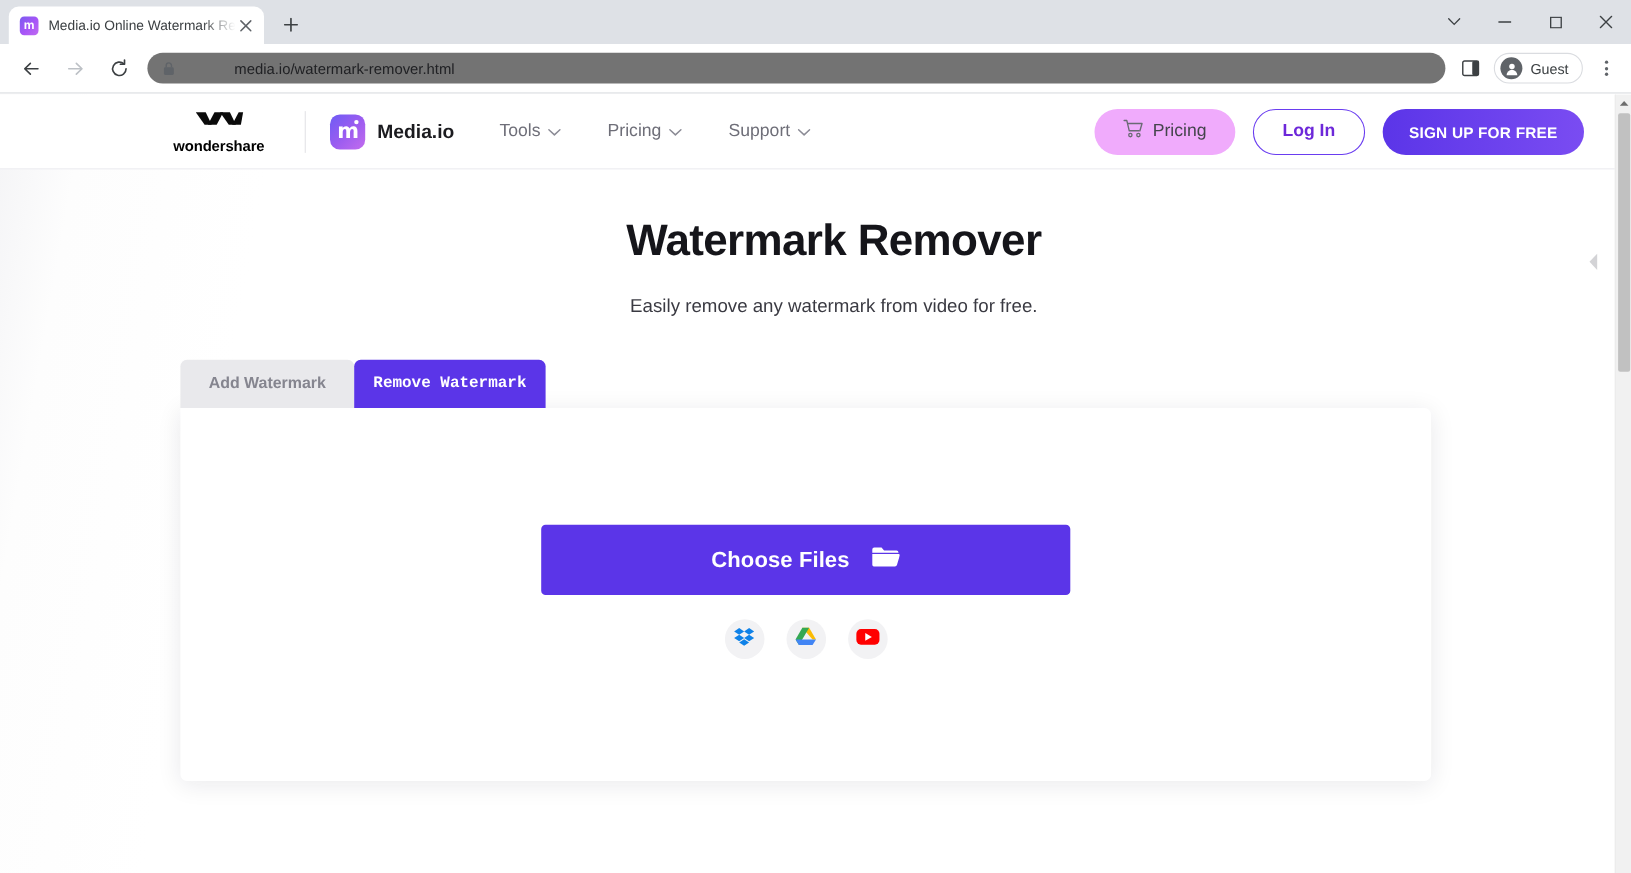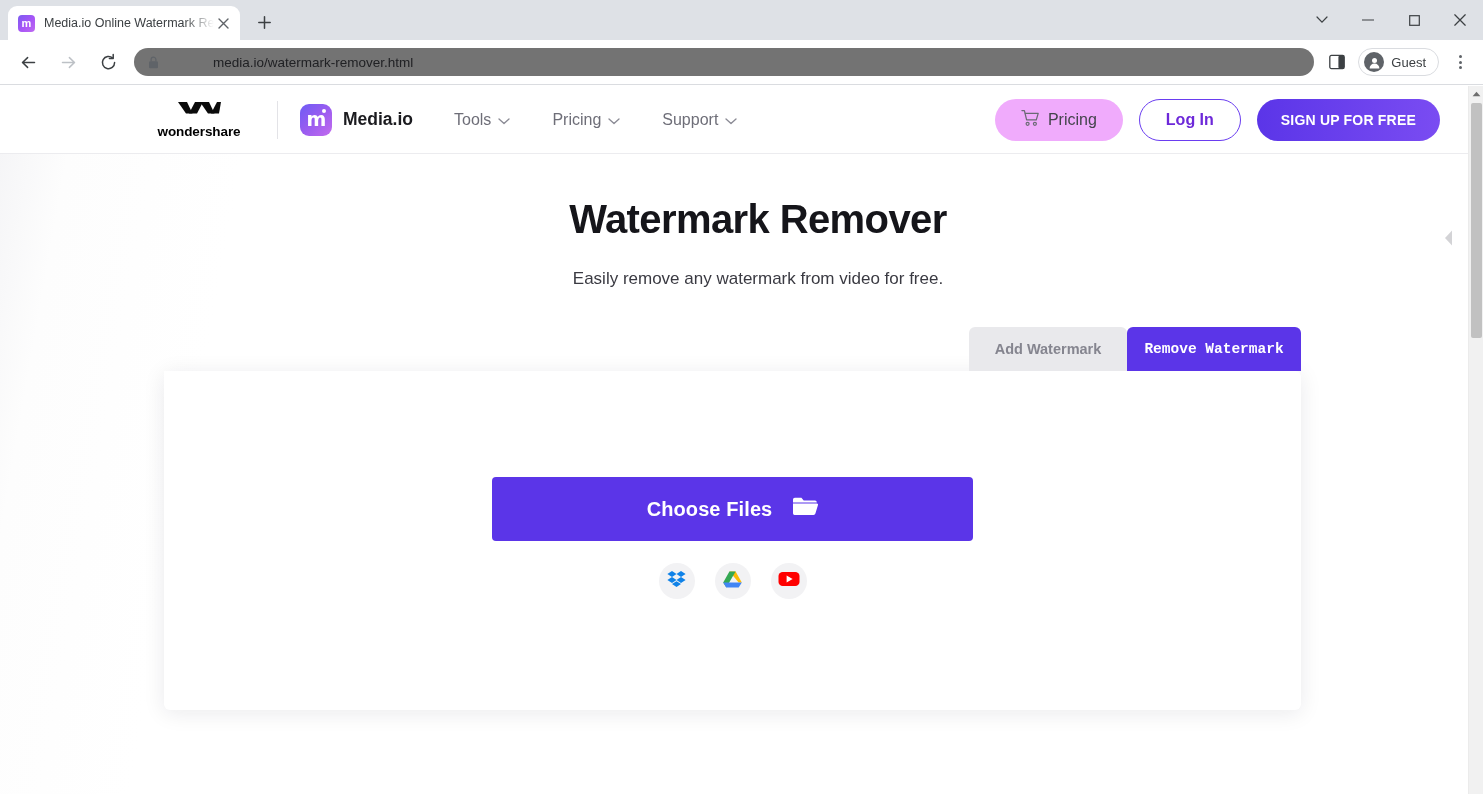--- a/index.html
+++ b/index.html
@@ -166,21 +166,21 @@
   .hero h1 {
     font-size: 40px; font-weight: 700; color: #15151a;
     letter-spacing: -0.6px; line-height: 1.15;
   }
   .hero p {
     font-size: 17px; color: #3a3a42; line-height: 1.62; margin-top: 23px;
   }
 
   
   .toolwrap { margin: 34px 0 0 164px; width: 1137px; }
-  .tabs { display: flex; justify-content: flex-end; }
+  .tabs { display: flex; }
   .tabbtn {
     width: 158px; height: 44px;
     display: flex; align-items: center; justify-content: center;
     font-size: 14.5px; font-weight: 700;
     border-radius: 6px 6px 0 0;
   }
   .tabbtn.inactive { background: #e9e9ec; color: #85858f; }
   .tabbtn.active { background: #5b35e8; color: #fff; width: 174px; font-family: Liberation Mono, monospace; }
   .card {
     background: #fff; border-radius: 0 6px 6px 6px;

